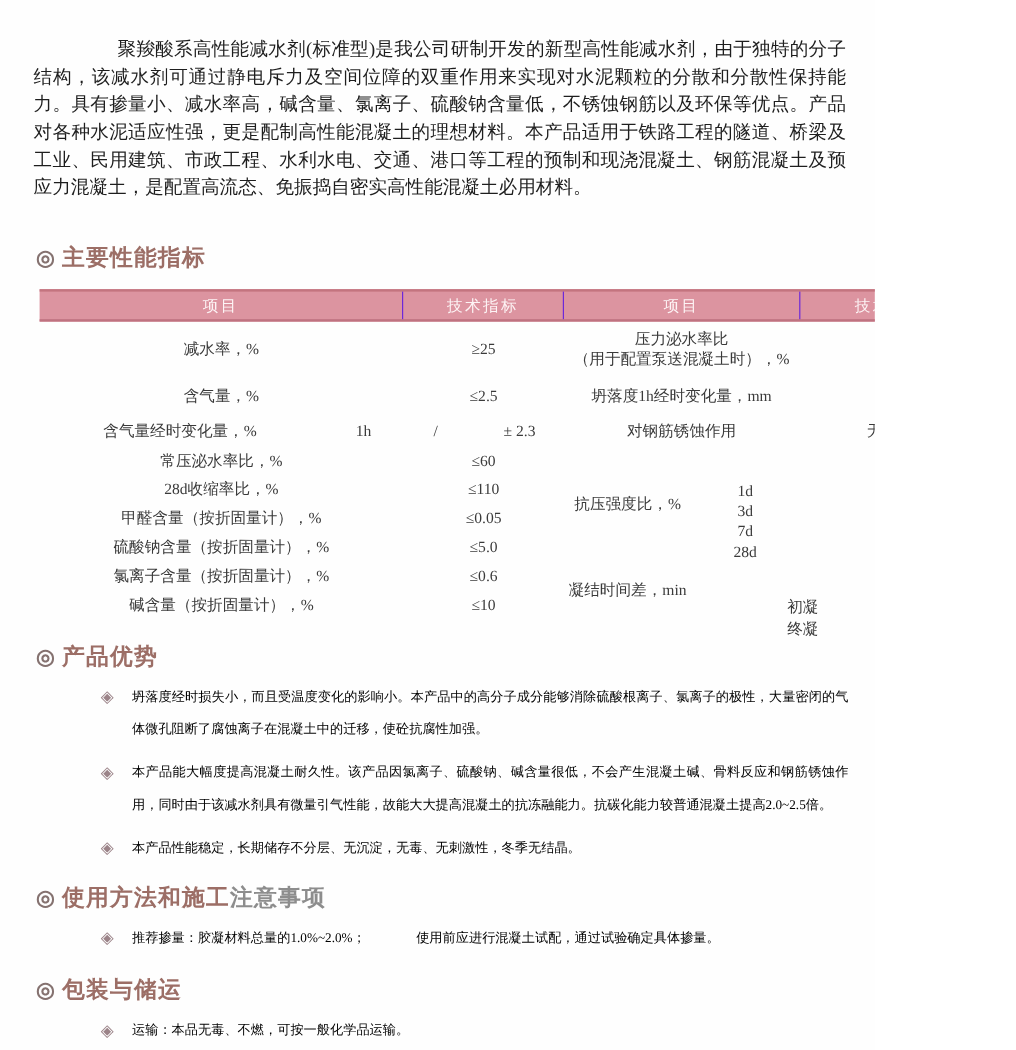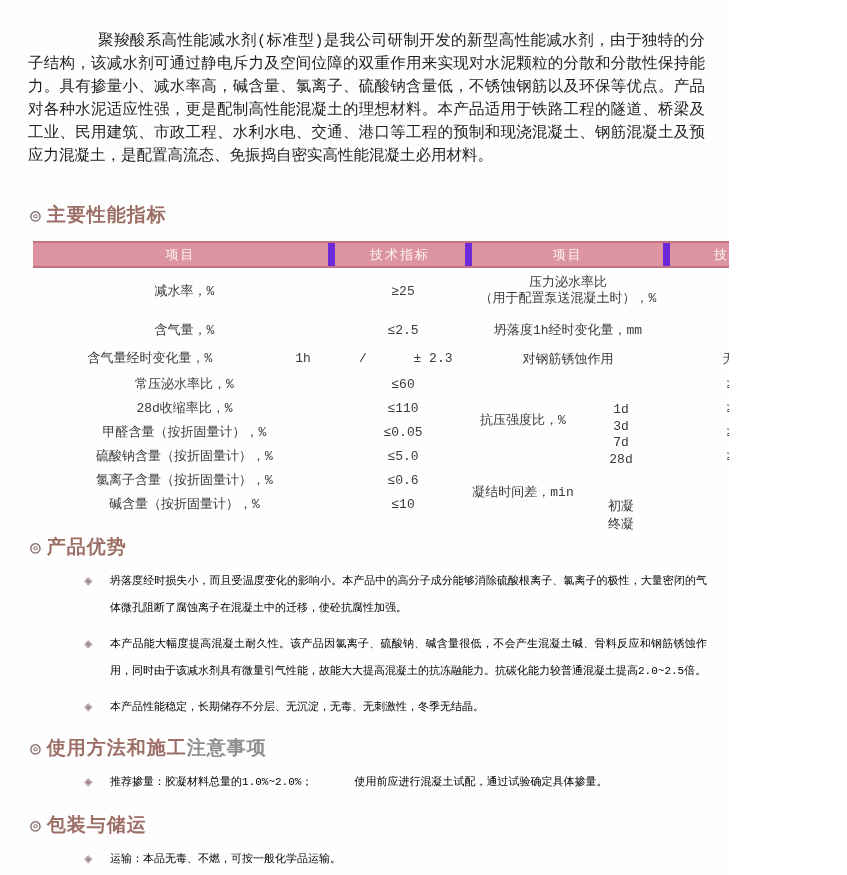--- a/index.html
+++ b/index.html
@@ -1,19 +1,19 @@
 <!DOCTYPE html>
 <html><head>
 <meta charset="utf-8">
 <style>
   html,body { margin:0; padding:0; background:#ffffff; }
   .page {
     position:relative; width:729px; height:875px; overflow:hidden;
     background:#fefefe; color:#2e2e2e;
-    font-family:Liberation Mono, monospace;
+    font-family:Liberation Serif, serif;
   }
   
   .intro {
     margin:30px 24px 0 28px;
     font-size:15.5px; line-height:23px; text-align:justify;
     text-indent:70px; color:#1e1e1e;
   }
   
   .section-heading {
     display:flex; align-items:center;
@@ -26,21 +26,21 @@
   .heading-advantages  { margin-top:18px; }
   .heading-usage       { margin-top:14px; }
   .heading-packaging   { margin-top:16px; }
   
   .perf-table { width:785px; margin:13px 0 0 33px; font-size:13px; color:#3a3a3a; }
   .pt-header { display:flex; height:23px;
     background:#dc94a0; color:#fdf4f5;
     border-top:2px solid #c3747f; border-bottom:2px solid #bf7280; }
   .pt-header .hc { display:flex; align-items:center; justify-content:center;
     letter-spacing:2px; font-size:13px; }
-  .pt-header .sep { border-left:7px solid #6d28d9; }
+  .pt-header .sep { border-left:1px solid #6d28d9; }
   .w1 { width:303px; } .w2 { width:134px; } .w3 { width:196px; } .w4 { width:152px; }
   .pt-body { display:flex;align-items:center; }
   .half-left  { width:437px; }
   .half-right { width:348px; }
   .row { display:flex; align-items:center; }
   .h46 { height:46px; } .h32 { height:32px; } .h26 { height:26px; } .h24 { height:24px; }
   .cell { display:flex; align-items:center; justify-content:center; text-align:center; height:100%; }
   .two-line { flex-direction:column; justify-content:center; line-height:16px; }
   
   .air-row { position:relative; height:26px; }
@@ -51,21 +51,21 @@
   .air-value { left:365px; width:70px; }
   
   .group { display:flex; }
   .g-label { width:106px; display:flex; align-items:center; justify-content:center; text-align:center; }
   .g-sub   { width:90px;  display:flex; flex-direction:column;margin-top:29px; }
   .g-sub div { height:24px; display:flex; align-items:center; justify-content:center; }
   .g-val   { width:152px; display:flex; flex-direction:column; }
   .g-val div { height:24px; display:flex; align-items:center; justify-content:center; }
   .g-val-single { width:152px; display:flex; align-items:center; justify-content:center; }
   .strength-group { height:96px; }
-  .setting-group  { height:48px; }
+  .setting-group  { height:48px;gap:48px; }
   
   .bullets { margin-top:8px; }
   .bullet { display:flex; margin:0 22px 9px 84px; }
   .diamond { flex:0 0 26px; width:26px; color:#9b8388; font-size:14px; line-height:27px; }
   .bullet-text { font-size:11px; line-height:27px; text-align:justify; color:#000000; }
   .usage-line { display:flex; }
   .usage-gap { width:42px; flex:0 0 42px; }
   .pack-bullet { margin-bottom:6px; }
 </style>
 </head>

